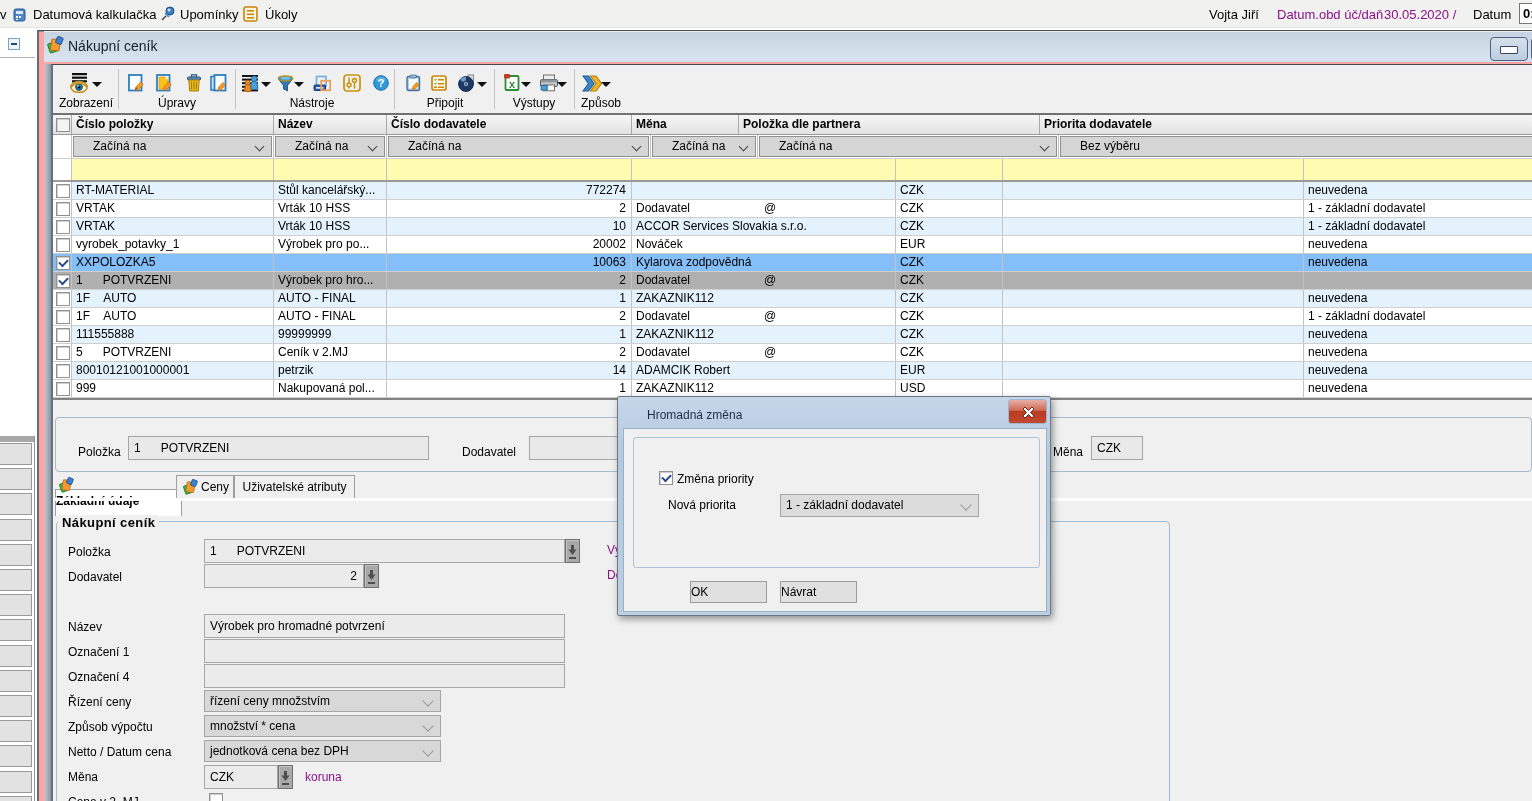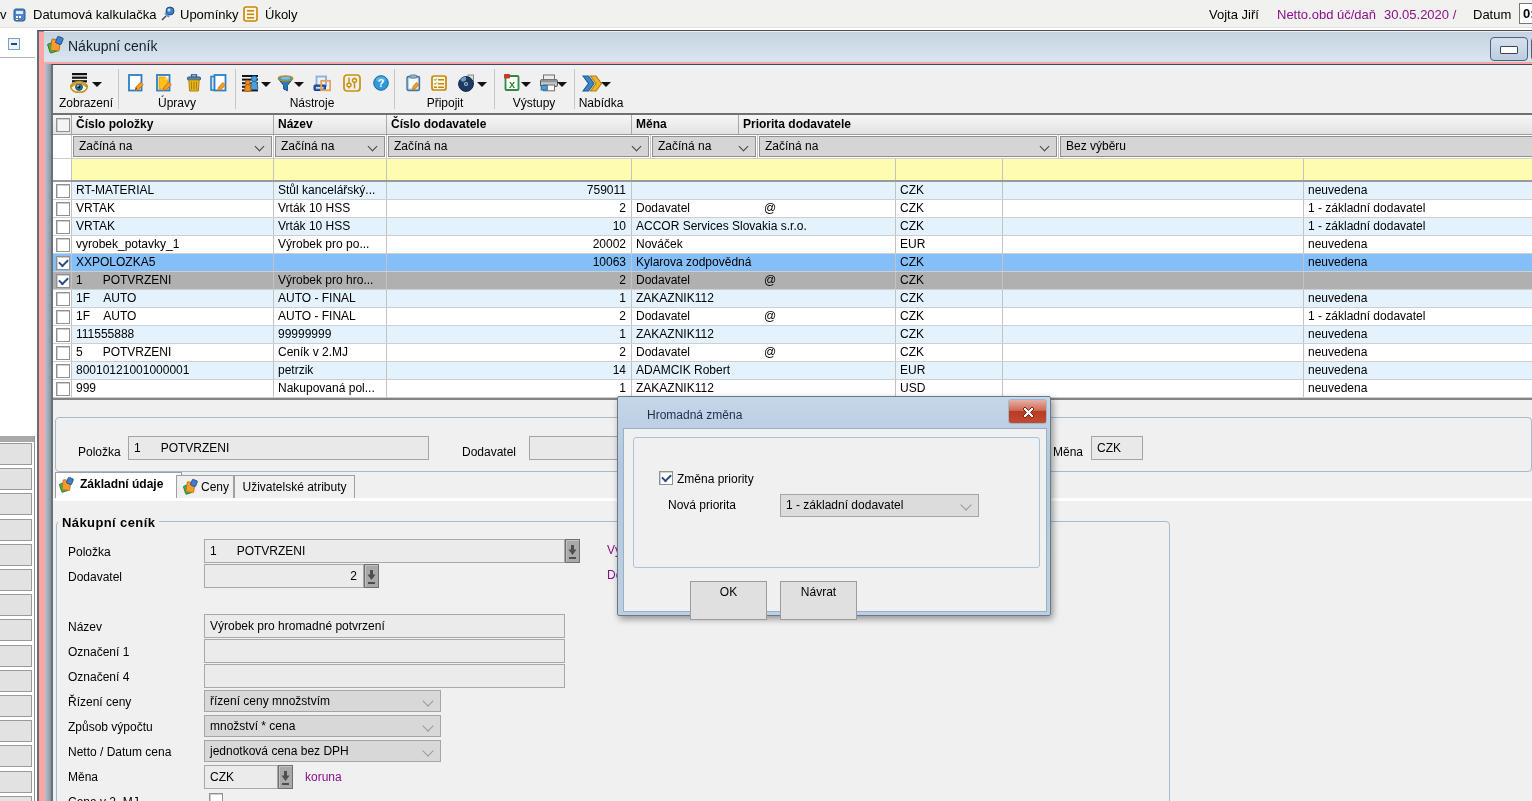--- a/index.html
+++ b/index.html
@@ -35,21 +35,21 @@
 .grow{position:relative;width:1482px;height:18px;display:flex;font-size:12px;line-height:17px;white-space:nowrap}
 .gc{height:100%;border-right:1px solid #c3c3c3;overflow:hidden;padding-left:4px;position:relative;flex:none}
 .cb{width:19px;padding:0}
 .c1{width:202px}.c2{width:113px}.c3{width:245px;text-align:right;padding-right:5px}.c4{width:264px}.c5{width:107px}.c6{width:301px}.c7{flex:1 1 auto;border-right:none}
 .lb{background:#e3f2fd}.wh{background:#fff}
 .sel{background:#84bffa}.cur{background:#b0b0b0}
 .grow{border-bottom:1px solid #cfcfcf}
 .hdr{height:20px;background:linear-gradient(#f6f6f6,#e2e2e2);font-weight:bold;border-bottom:1px solid #9c9c9c;line-height:19px}
 .hdr .gc{border-right:1px solid #a9a9a9}
 .flt{height:24px;background:#fff}
-.fbox{position:absolute;left:1px;top:1px;right:1px;height:21px;background:#d5d5d5;border:1px solid #8f8f8f;line-height:19px;padding-left:5px}
+.fbox{position:absolute;left:1px;top:1px;right:1px;height:21px;background:#d5d5d5;border:1px solid #8f8f8f;line-height:19px;padding-left:19px}
 .fbox i{position:absolute;right:7px;top:8px;width:8px;height:8px}
 .fbox i:after{content:"";position:absolute;width:6px;height:6px;border-left:1px solid #444;border-bottom:1px solid #444;transform:rotate(-45deg);top:-2px}
 .ylw{height:23px;background:#fff;border-bottom:2px solid #9a9a9a}
 .ybox{position:absolute;left:0px;top:0px;right:0px;height:21px;background:#fdfcb0}
 .ckb{position:absolute;left:3px;top:2px;width:14px;height:14px;background:#fff;border:1px solid #919191;box-shadow:inset 1px 1px 0 #cfcfcf}
 .ckb.on:after{content:"";position:absolute;left:2px;top:2px;width:7px;height:4px;border-left:2px solid #274b86;border-bottom:2px solid #274b86;transform:rotate(-45deg)}
 
 #panel{position:absolute;left:2px;top:352px;width:1477px;height:55px;border:1px solid #a8bac9;border-radius:4px;background:#f0f0f0}
 .ibox{position:absolute;background:#e9e9e9;border:1px solid #a5a5a5;font-size:12px;line-height:22px;padding-left:5px;white-space:nowrap}
 
@@ -64,30 +64,30 @@
 .spin{box-shadow:inset 1px 1px 0 #c2c2c2}.spin svg{position:absolute;left:0;top:0}
 .fsel{position:absolute;background:#d8d8d8;border:1px solid #a5a5a5;font-size:12px;line-height:20px;padding-left:5px;white-space:nowrap}
 .fsel:after{content:"";position:absolute;right:8px;top:6px;width:7px;height:7px;border-left:1px solid #9a9a9a;border-bottom:1px solid #9a9a9a;transform:rotate(-45deg)}
 
 #dlg{position:absolute;left:617px;top:396px;width:434px;height:220px;background:linear-gradient(#c5d6e8,#b3c8de 30%,#bdd0e2);border:1px solid #6a7888;border-radius:2px;box-shadow:2px 3px 7px rgba(0,0,0,.4)}
 #dlgtitle{position:absolute;left:29px;top:11px;font-size:12px;color:#1c2f47}
 #dlgx{position:absolute;right:3px;top:2px;width:39px;height:25px;border:1px solid #9eb6cf;border-radius:3px;background:linear-gradient(#e6b0a6,#cf6a55 45%,#b83b22 50%,#c34a31)}
 #dlgx svg{position:absolute;left:11px;top:4px}
 #dlgbody{position:absolute;left:5px;top:31px;width:424px;height:184px;background:#f0f0f0;border:1px solid #9ab0c6}
 #dgroup{position:absolute;left:9px;top:8px;width:407px;height:131px;border:1px solid #abc3da;border-radius:3px}
-.btn{position:absolute;width:77px;height:39px;background:#e0e0e0;border:1px solid #9c9c9c;text-align:center;line-height:20px;font-size:12px}
+.btn{position:absolute;width:77px;height:22px;background:#e0e0e0;border:1px solid #9c9c9c;line-height:20px;font-size:12px}
 </style></head><body>
 
 <div id="menubar">
   <span class="mtxt" style="left:0px">v</span>
   <span class="mtxt" style="left:33px">Datumová kalkulačka</span>
   <span class="mtxt" style="left:180px">Upomínky</span>
   <span class="mtxt" style="left:265px">Úkoly</span>
   <span class="mtxt" style="left:1209px">Vojta Jiří</span>
-  <span class="mtxt purple" style="left:1277px">Netto.obd úč/daň</span>
+  <span class="mtxt purple" style="left:1277px">Datum.obd úč/daň</span>
   <span class="mtxt purple" style="left:1384px">30.05.2020 /</span>
   <span class="mtxt" style="left:1473px">Datum</span>
   <span class="mtxt" style="left:1519px;top:3px;width:30px;height:21px;background:#fff;border:1px solid #777;font-weight:bold;padding:2px 0 0 3px">0:</span>
   <svg class="abs" style="left:13px;top:7px" width="14" height="15" viewBox="0 0 14 15">
       <rect x="1" y="2" width="11" height="12" rx="2" fill="#4f86c6" stroke="#2a5a94"></rect>
       <rect x="3" y="4" width="7" height="3" fill="#dce9f5"></rect>
       <rect x="3" y="9" width="2" height="2" fill="#fff"></rect>
       <rect x="6" y="9" width="2" height="2" fill="#fff"></rect>
       <rect x="3" y="12" width="2" height="1" fill="#fff"></rect>
     </svg>
@@ -148,21 +148,21 @@
         <div class="tsep" style="left:65px"></div>
         <div class="tsep" style="left:182px"></div>
         <div class="tsep" style="left:341px"></div>
         <div class="tsep" style="left:441px"></div>
         <div class="tsep" style="left:521px"></div>
         <div class="tlabel" style="left:33px;transform:translateX(-50%)">Zobrazení</div>
         <div class="tlabel" style="left:124px;transform:translateX(-50%)">Úpravy</div>
         <div class="tlabel" style="left:259px;transform:translateX(-50%)">Nástroje</div>
         <div class="tlabel" style="left:392px;transform:translateX(-50%)">Připojit</div>
         <div class="tlabel" style="left:481px;transform:translateX(-50%)">Výstupy</div>
-        <div class="tlabel" style="left:548px;transform:translateX(-50%)">Nabídka</div>
+        <div class="tlabel" style="left:548px;transform:translateX(-50%)">Způsob</div>
         <div class="ticon" style="left:17px;top:8px"><svg width="22" height="20" viewBox="0 0 22 20">
             <rect x="2" y="0" width="15" height="2.2" fill="#111"></rect>
             <rect x="2" y="3.6" width="15" height="2.2" fill="#111"></rect>
             <rect x="2" y="7.2" width="15" height="2.2" fill="#111"></rect>
             <ellipse cx="9" cy="14" rx="8.2" ry="5.4" fill="#fdf4da" stroke="#c09020" stroke-width="1.6"></ellipse>
             <circle cx="9" cy="14" r="3.4" fill="#2e7fa8" stroke="#174a63"></circle>
             <circle cx="9" cy="14" r="1.5" fill="#071318"></circle>
             <circle cx="8" cy="12.8" r="0.9" fill="#cfe8f2"></circle>
             <path d="M1 14 Q9 6.5 17 14" fill="none" stroke="#c09020" stroke-width="1.6"></path>
           </svg></div>
@@ -272,20 +272,21 @@
       </div>
     <div id="grid">
         <div class="grow hdr">
           <span class="gc cb">
             <i class="ckb" style="top:3px;background:#f4f4f4"></i>
           </span>
           <span class="gc c1">Číslo položky</span>
           <span class="gc c2">Název</span>
           <span class="gc c3" style="text-align:left;padding-left:4px">Číslo dodavatele</span>
           <span class="gc c5">Měna</span>
+          <span class="gc c6">Položka dle partnera</span>
           <span class="gc c7">Priorita dodavatele</span>
         </div>
         <div class="grow flt">
           <span class="gc cb" style="background:#fff"></span>
           <span class="gc c1" style="padding:0;text-align:left">
             <span class="fbox">Začíná na<i></i></span>
           </span>
           <span class="gc c2" style="padding:0;text-align:left">
             <span class="fbox">Začíná na<i></i></span>
           </span>
@@ -325,21 +326,21 @@
           <span class="gc c7" style="background:#fff">
             <span class="ybox"></span>
           </span>
         </div>
         <div class="grow lb">
           <span class="gc cb" style="background:#fff">
             <i class="ckb"></i>
           </span>
           <span class="gc c1">RT-MATERIAL</span>
           <span class="gc c2">Stůl kancelářský...</span>
-          <span class="gc c3">759011</span>
+          <span class="gc c3">772274</span>
           <span class="gc c4"></span>
           <span class="gc c5">CZK</span>
           <span class="gc c6"></span>
           <span class="gc c7">neuvedena</span>
         </div>
         <div class="grow wh">
           <span class="gc cb" style="background:#fff">
             <i class="ckb"></i>
           </span>
           <span class="gc c1">VRTAK</span>
@@ -473,21 +474,21 @@
       </div>
     <div id="panel">
       <span class="flabel" style="left:22px;top:27px">Položka</span>
       <div class="ibox" style="left:72px;top:18px;width:301px;height:24px">1&nbsp;&nbsp;&nbsp;&nbsp;&nbsp;&nbsp;POTVRZENI</div>
       <span class="flabel" style="left:406px;top:27px">Dodavatel</span>
       <div class="ibox" style="left:473px;top:18px;width:301px;height:24px"></div>
       <span class="flabel" style="left:997px;top:27px">Měna</span>
       <div class="ibox" style="left:1035px;top:18px;width:52px;height:24px">CZK</div>
     </div>
     <div id="tabs">
-      <div class="tab" style="left:2px;top:407px;width:127px;height:27px;background:#fff;font-weight:bold;padding-left:24px">Základní údaje</div>
+      <div class="tab" style="left:2px;top:424px;width:127px;height:27px;background:#fff;font-weight:bold;">Základní údaje</div>
       <div class="tab" style="left:123px;top:410px;width:58px;height:24px;padding-left:24px">Ceny</div>
       <div class="tab" style="left:181px;top:410px;width:121px;height:24px;text-align:center">Uživatelské atributy</div>
       <svg class="abs" style="left:5px;top:411px" width="17" height="19" viewBox="0 0 22 24">
           <rect x="3" y="9" width="9" height="11" rx="1" fill="#3bb54a" stroke="#1d7d2c" transform="rotate(-18 7 14)"></rect>
           <rect x="6" y="5" width="10" height="13" rx="1" fill="#f79b2e" stroke="#b56a10" transform="rotate(8 11 11)"></rect>
           <rect x="12" y="2" width="7" height="8" rx="1" fill="#3e7fd0" stroke="#1d4e85" transform="rotate(22 15 6)"></rect>
         </svg>
       <svg class="abs" style="left:129px;top:413px" width="17" height="19" viewBox="0 0 22 24">
           <rect x="3" y="9" width="9" height="11" rx="1" fill="#3bb54a" stroke="#1d7d2c" transform="rotate(-18 7 14)"></rect>
           <rect x="6" y="5" width="10" height="13" rx="1" fill="#f79b2e" stroke="#b56a10" transform="rotate(8 11 11)"></rect>

